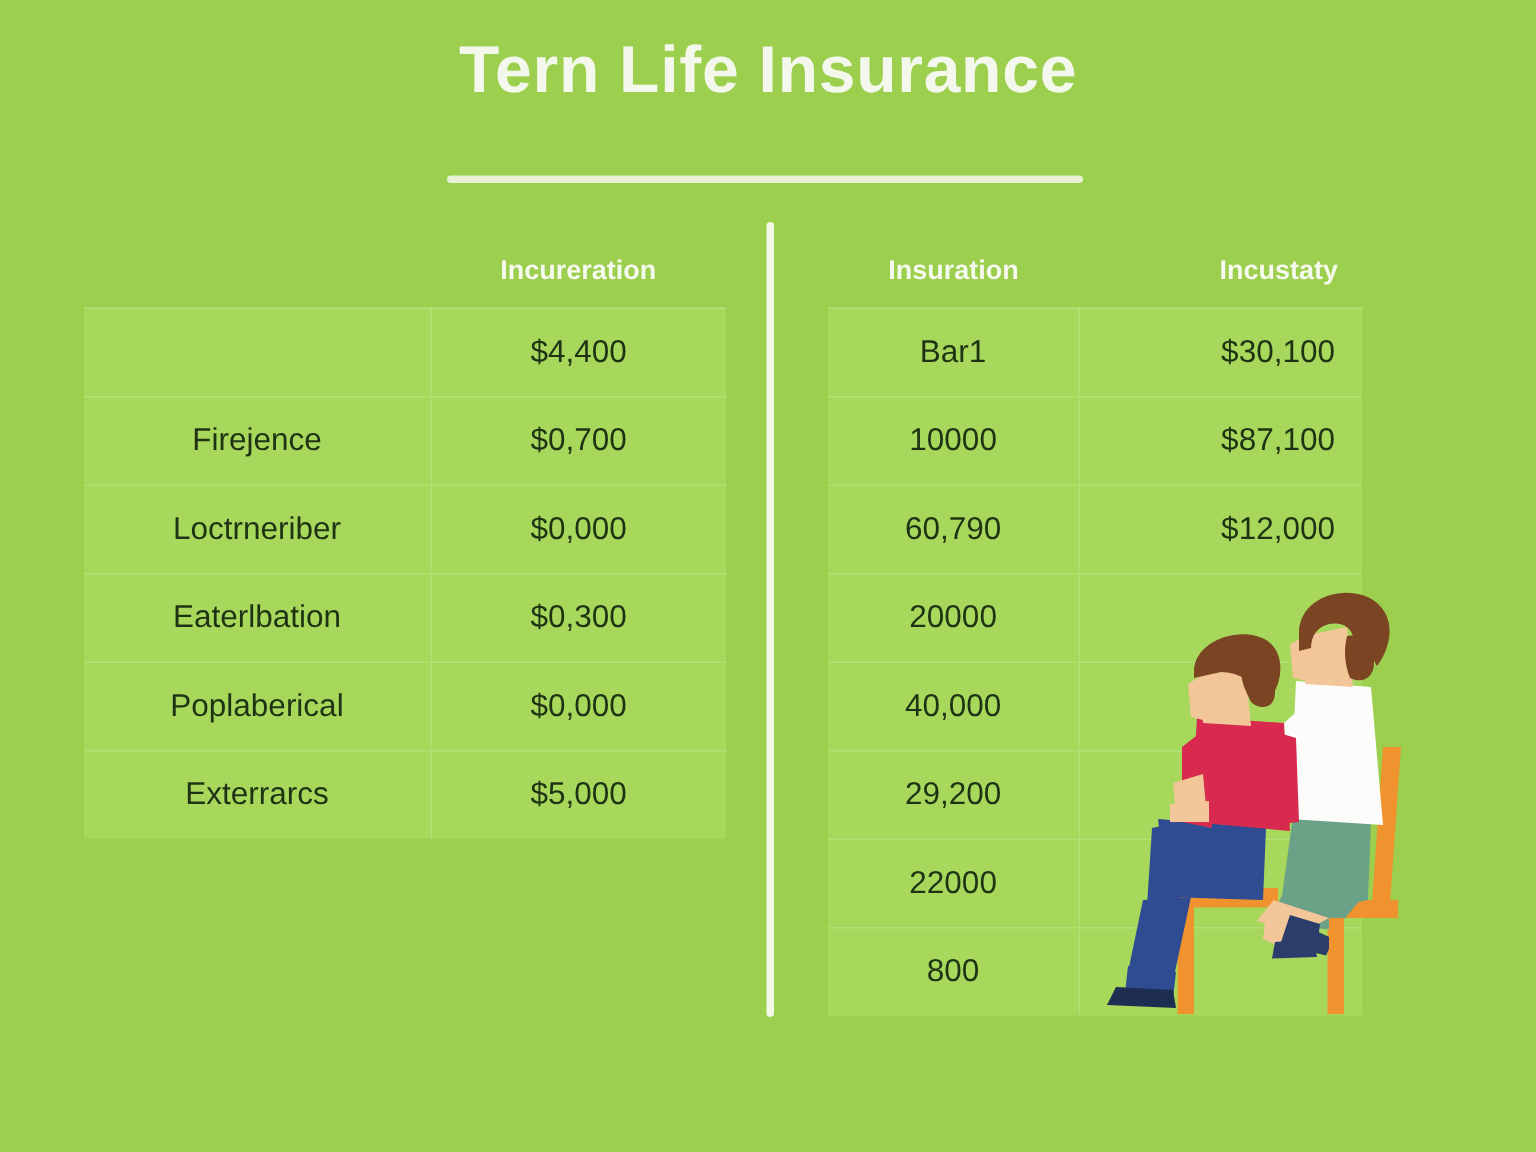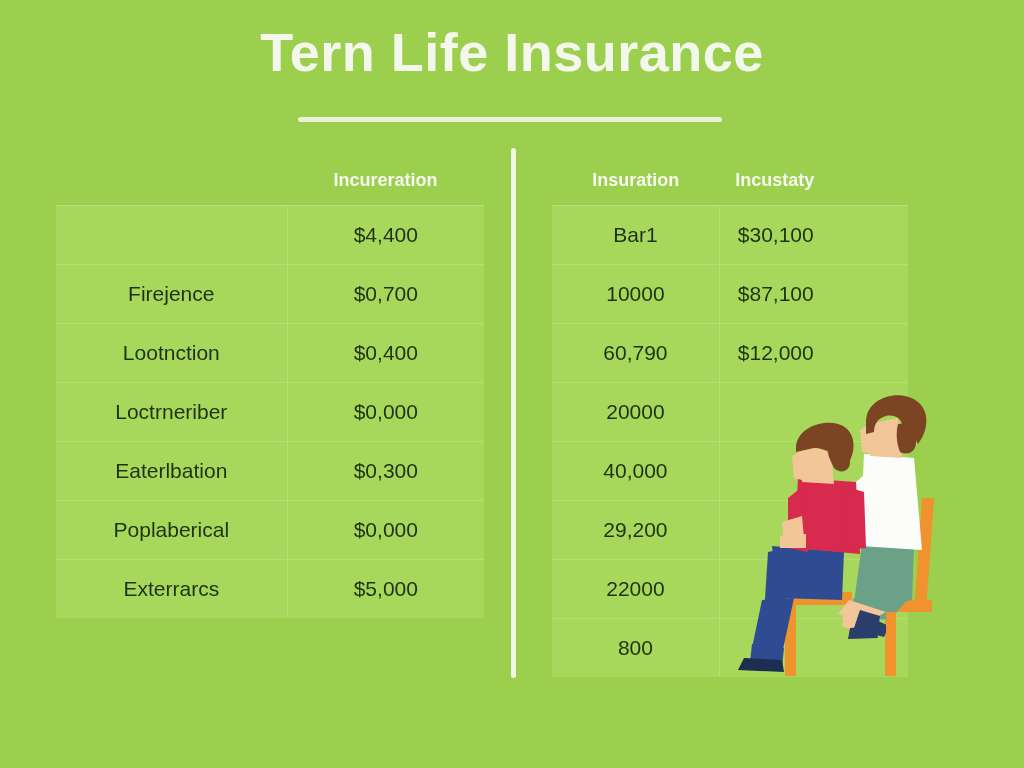--- a/index.html
+++ b/index.html
@@ -15,21 +15,21 @@
   }
 
   
   .title-wrap {
     position: absolute;
     left: 0; top: 22px;
     width: 1024px;
     text-align: center;
   }
   .page-title {
-    font-size: 54px;
+    font-size: 44px;
     font-weight: bold;
     color: #f4f8ec;
     letter-spacing: 0.5px;
     line-height: 1.12;
     white-space: nowrap;
   }
   .title-rule {
     position: absolute;
     left: 298px; top: 117px;
     width: 424px; height: 5px;
@@ -82,21 +82,21 @@
     white-space: nowrap;
   }
   table.grid tbody tr:first-child td { border-top: 1px solid #b8e07d; }
   table.grid tbody td:last-child { border-right: none; }
 
   
   .col-label  { text-align: center;  width: 54%; }
   .col-value  { text-align: center; width: 46%; }
 
   .table-right .col-a { text-align: center; width: 47%; }
-  .table-right .col-b { text-align: left; width: 53%; }
+  .table-right .col-b { text-align: right; width: 53%; }
 
   .th-blank { color: transparent; }
   .td-blank { color: transparent; }
 
   
   .illustration {
     position: absolute;
     left: 726px; top: 386px;
     width: 250px; height: 292px;
     pointer-events: none;
@@ -121,24 +121,20 @@
       </tr>
     </thead>
     <tbody>
       <tr>
         <td class="col-label td-blank"></td>
         <td class="col-value">$4,400</td>
       </tr>
       <tr>
         <td class="col-label">Firejence</td>
         <td class="col-value">$0,700</td>
-      </tr>
-      <tr>
-        <td class="col-label">Lootnction</td>
-        <td class="col-value">$0,400</td>
       </tr>
       <tr>
         <td class="col-label">Loctrneriber</td>
         <td class="col-value">$0,000</td>
       </tr>
       <tr>
         <td class="col-label">Eaterlbation</td>
         <td class="col-value">$0,300</td>
       </tr>
       <tr>

